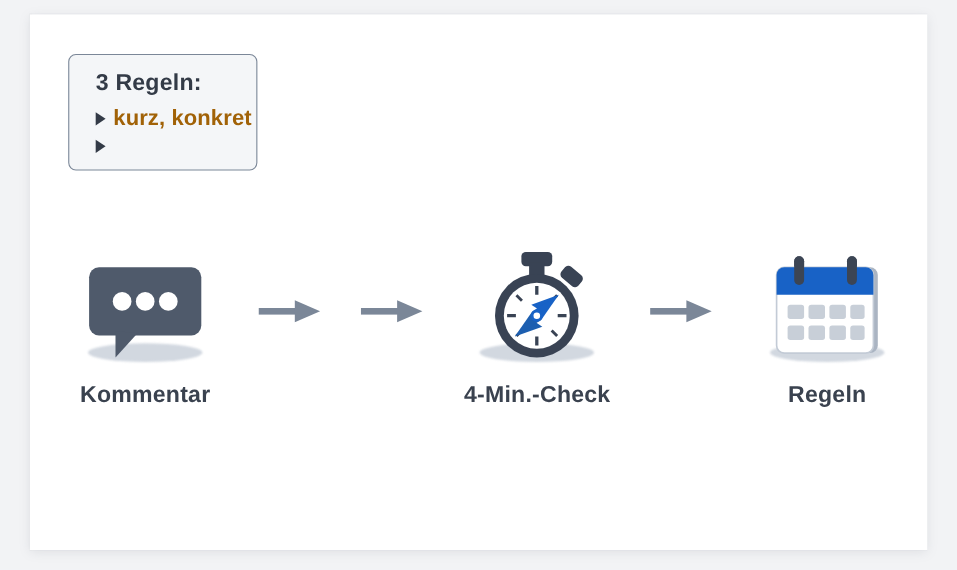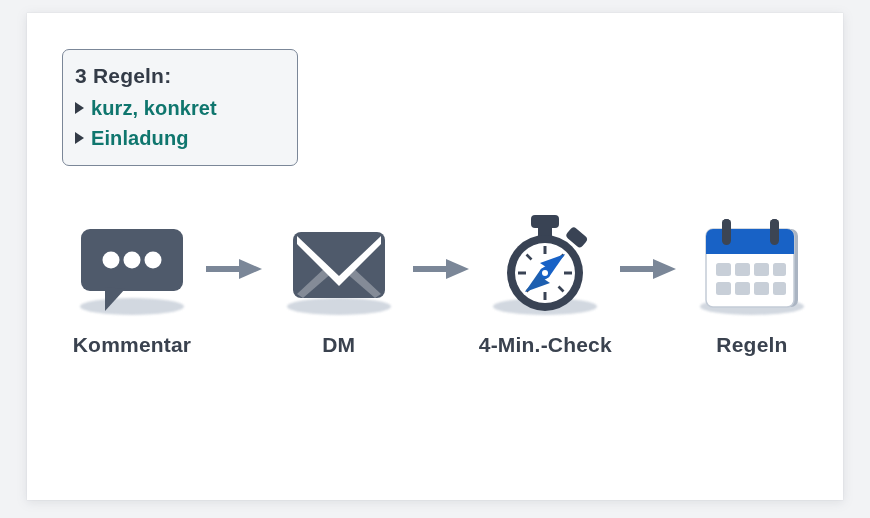--- a/index.html
+++ b/index.html
@@ -32,22 +32,22 @@
     background: #ffffff;
     box-shadow: 0 2px 10px rgba(120,128,140,0.18),
                 0 0 1px rgba(120,128,140,0.25);
   }
 
   
   .rules-box {
     position: absolute;
     left: 35px;
     top: 36px;
-    width: 236px;
-    padding: 13px 16px 15px 12px;
+    width: 172px;
+    padding: 13px 16px 15px 24px;
     box-sizing: border-box;
     background: #f4f6f8;
     border: 1.6px solid #7b8798;
     border-radius: 7px;
   }
   .rules-title {
     font-size: 21px;
     font-weight: bold;
     color: #333b47;
     letter-spacing: 0.2px;
@@ -66,30 +66,30 @@
     width: 0;
     height: 0;
     border-left: 9px solid #333b47;
     border-top: 6.5px solid transparent;
     border-bottom: 6.5px solid transparent;
     flex: 0 0 auto;
   }
   .rule-text {
     font-size: 20px;
     font-weight: bold;
-    color: #0f766e;
+    color: #a16207;
     letter-spacing: 0.1px;
     line-height: 1.15;
   }
 
   
   .flow {
     position: absolute;
     left: 35px;
-    top: 198px;
+    top: 212px;
     width: 760px;
     height: 160px;
     display: flex;
     align-items: flex-start;
     justify-content: space-between;
   }
   .step {
     width: 140px;
     display: flex;
     flex-direction: column;
@@ -146,21 +146,20 @@
     <div class="rules-box">
       <div class="rules-title">3 Regeln:</div>
 
       <div class="rule-row">
         <span class="tri"></span>
         <span class="rule-text">kurz, konkret</span>
       </div>
 
       <div class="rule-row">
         <span class="tri"></span>
-        <span class="rule-text">Einladung</span>
       </div>
     </div>
 
     <div class="flow">
 
       <div class="step">
         <div class="icon-slot">
           <div class="shadow"></div>
           <svg class="icon-svg" width="114" height="96" viewBox="0 0 114 96">
             <rect x="6" y="12" width="102" height="62" rx="9" ry="9" fill="#4f5a6b"></rect>
@@ -173,32 +172,20 @@
         <div class="step-label">Kommentar</div>
       </div>
 
       <div class="arrow">
         <svg width="58" height="24" viewBox="0 0 58 24">
           <rect x="0" y="9" width="36" height="6" fill="#7b8798"></rect>
           <path d="M33 2 L56 12 L33 22 Z" fill="#7b8798"></path>
         </svg>
       </div>
 
-      <div class="step">
-        <div class="icon-slot">
-          <div class="shadow"></div>
-          <svg class="icon-svg" width="104" height="90" viewBox="0 0 104 90">
-            <rect x="6" y="12" width="92" height="66" rx="8" ry="8" fill="#4f5a6b"></rect>
-            <path d="M10 16 L52 56 L94 16 L94 24 L52 66 L10 24 Z" fill="#ffffff"></path>
-            <path d="M10 74 L40 46 L46 52 L16 78 Z" fill="#ffffff" opacity="0.30"></path>
-            <path d="M94 74 L64 46 L58 52 L88 78 Z" fill="#ffffff" opacity="0.30"></path>
-          </svg>
-        </div>
-        <div class="step-label">DM</div>
-      </div>
 
       <div class="arrow">
         <svg width="58" height="24" viewBox="0 0 58 24">
           <rect x="0" y="9" width="36" height="6" fill="#7b8798"></rect>
           <path d="M33 2 L56 12 L33 22 Z" fill="#7b8798"></path>
         </svg>
       </div>
 
       <div class="step">
         <div class="icon-slot">

